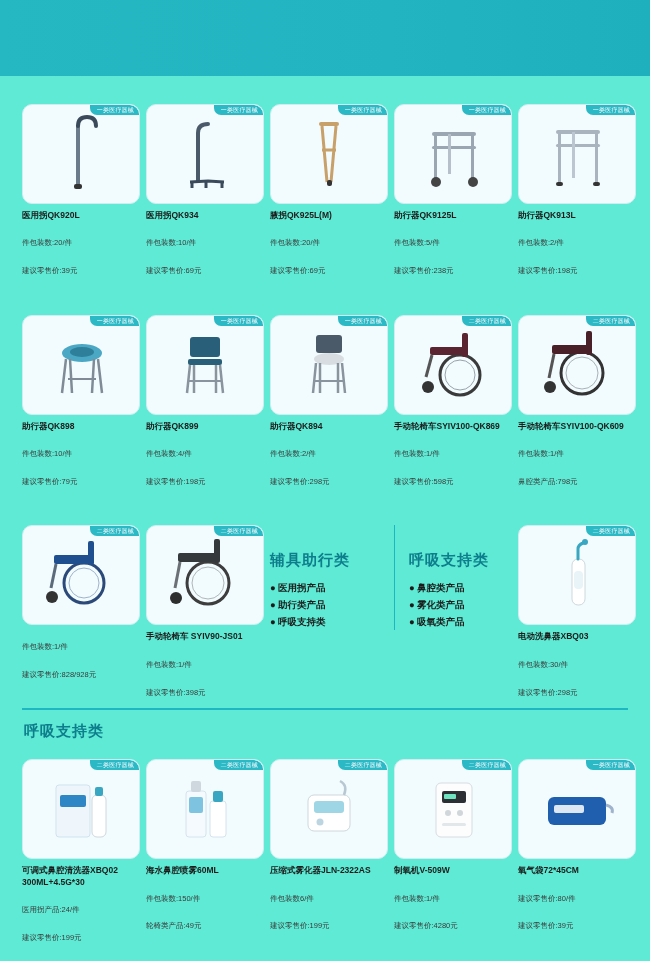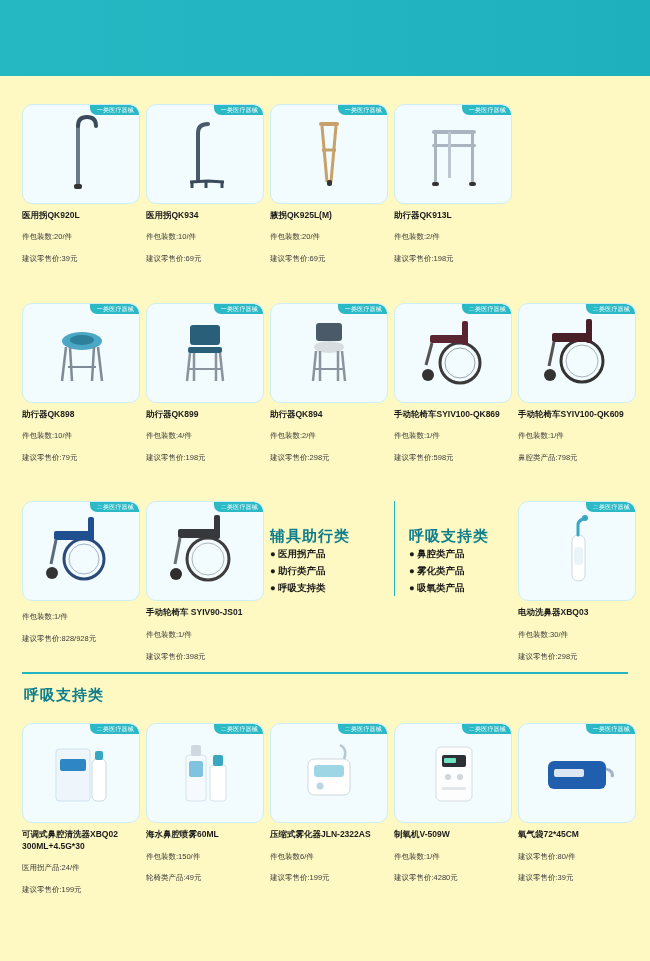--- a/index.html
+++ b/index.html
@@ -2,21 +2,21 @@
 <html><head>
 <meta charset="utf-8">
 <style>
   * { box-sizing: border-box; margin: 0; padding: 0; }
   html, body {
     width: 650px; height: 961px;
     background: #ffffff;
     font-family: "Liberation Sans", sans-serif;
     overflow: hidden;
   }
-  .page { position: relative; width: 650px; height: 961px; background:#fef9c3; }
+  .page { position: relative; width: 650px; height: 961px; background:#5eead4; }
 
   
   .top-band {
     position: absolute; top: 0; left: 0; width: 650px; height: 76px;
     background: #1fb6c1;
   }
   .top-band .inner {
     position:absolute; left:0; top:0; width:650px; height:76px;
     background: linear-gradient(90deg, #25b7c2 0%, #22b4c0 60%, #1eb0bd 100%);
   }
@@ -49,25 +49,26 @@
     border-top-right-radius: 9px;
     letter-spacing:0.2px;
   }
   .thumb { position:absolute; inset:0; display:flex; align-items:center; justify-content:center; }
   .thumb svg { display:block; }
 
   .pname {
     font-size: 8.5px; font-weight: bold; color:#1b1b1b;
     margin-top: 6px; line-height: 1.35;
   }
-  .pmeta { font-size: 7.5px; color:#3a3a3a; line-height: 1.55; margin-top:10px; }
+  .pmeta { font-size: 7.5px; color:#3a3a3a; line-height: 1.55; margin-top:16px; }
 
   .row-block { margin-bottom: 10px; }
   .cat-title {
     font-size: 15px; font-weight: bold; color:#0e7d8c; letter-spacing:1px;
+    margin-bottom: 10px;
   }
   .cat-li {
     font-size: 9.5px; font-weight:bold; color:#1b1b1b; line-height:1.75;font-family:Liberation Serif, serif;
   }
 
   
   .section-rule { height:2px; background:#1fb6c1; margin: 8px 8px 0 8px; }
   .section-title {
     font-size: 15px; font-weight:bold; color:#0e7d8c;
     padding: 12px 0 10px 10px; letter-spacing:1px;
@@ -130,20 +131,39 @@
               <rect x="53" y="74" width="5" height="6" rx="2" fill="#333"></rect>
             </svg>
           </div>
           <div class="badge">一类医疗器械</div>
         </div>
         <div class="pname">腋拐QK925L(M)</div>
         <div class="pmeta">件包装数:20/件</div>
         <div class="pmeta">建议零售价:69元</div>
       </div>
 
+      <div class="cell">
+        <div class="card">
+          <div class="thumb">
+            <svg width="110" height="96" viewBox="0 0 110 96">
+              <rect x="34" y="26" width="44" height="4" rx="2" fill="#9aa6b2"></rect>
+              <rect x="34" y="40" width="44" height="3" rx="1.5" fill="#9aa6b2"></rect>
+              <rect x="36" y="28" width="3" height="46" fill="#9aa6b2"></rect>
+              <rect x="73" y="28" width="3" height="46" fill="#9aa6b2"></rect>
+              <rect x="50" y="28" width="3" height="40" fill="#b6c0ca"></rect>
+              <circle cx="38" cy="76" r="5" fill="#444"></circle>
+              <circle cx="75" cy="76" r="5" fill="#444"></circle>
+            </svg>
+          </div>
+          <div class="badge">一类医疗器械</div>
+        </div>
+        <div class="pname">助行器QK9125L</div>
+        <div class="pmeta">件包装数:5/件</div>
+        <div class="pmeta">建议零售价:238元</div>
+      </div>
 
       <div class="cell">
         <div class="card">
           <div class="thumb">
             <svg width="110" height="96" viewBox="0 0 110 96">
               <rect x="34" y="24" width="44" height="4" rx="2" fill="#a9b4bf"></rect>
               <rect x="34" y="38" width="44" height="3" rx="1.5" fill="#a9b4bf"></rect>
               <rect x="36" y="26" width="3" height="52" fill="#a9b4bf"></rect>
               <rect x="73" y="26" width="3" height="52" fill="#a9b4bf"></rect>
               <rect x="50" y="26" width="3" height="46" fill="#bcc6d0"></rect>

